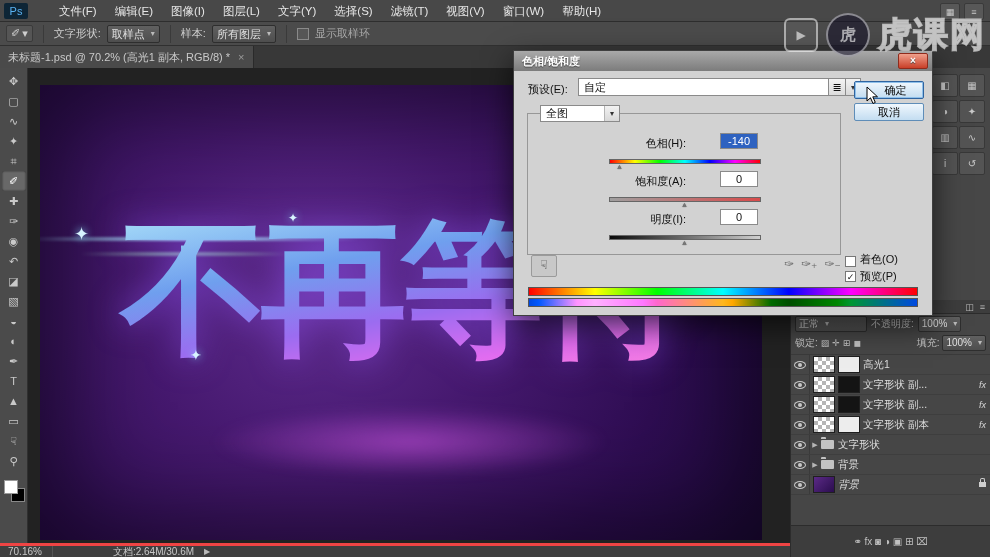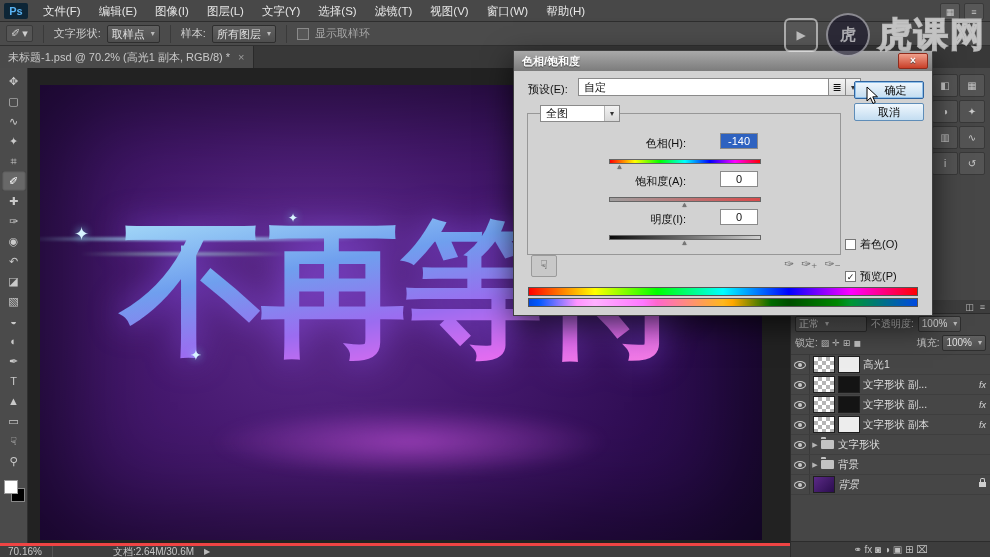--- a/index.html
+++ b/index.html
@@ -1,21 +1,21 @@
 <!DOCTYPE html>
 <html><head>
 <meta charset="utf-8">
 <style>
   html,body{margin:0;padding:0;background:#111;}
   .app{position:relative;width:990px;height:557px;overflow:hidden;background:#252525;
        font-family:"Liberation Sans","DejaVu Sans",sans-serif;color:#ddd;-webkit-user-select:none;user-select:none;}
 
   
   .menubar{position:absolute;left:0;top:0;width:990px;height:22px;background:#484848;border-bottom:1px solid #2e2e2e;display:flex;align-items:center;padding-left:4px;box-sizing:border-box;}
-  .ps-logo{width:24px;height:16px;background:#0d2536;color:#58b2f2;font-weight:bold;font-size:11px;display:flex;align-items:center;justify-content:center;border-radius:2px;margin-right:6px;}
+  .ps-logo{width:24px;height:16px;background:#0d2536;color:#58b2f2;font-weight:normal;font-size:11px;display:flex;align-items:center;justify-content:center;border-radius:2px;margin-right:22px;}
   .menu-item{font-size:11.5px;color:#e6e6e6;padding:0 9px;line-height:22px;cursor:default;}
   .mb-right{position:absolute;right:6px;top:3px;display:flex;gap:4px;}
   .mb-ic{width:18px;height:15px;background:#585858;border:1px solid #3a3a3a;border-radius:2px;font-size:9px;color:#ccc;display:flex;align-items:center;justify-content:center;}
 
   
   .optionsbar{position:absolute;left:0;top:22px;width:990px;height:24px;background:#4b4b4b;border-bottom:1px solid #303030;display:flex;align-items:center;font-size:11px;color:#cfcfcf;padding-left:6px;box-sizing:border-box;gap:6px;}
   .opt-tool{display:flex;align-items:center;gap:2px;padding:1px 4px;border:1px solid #3a3a3a;border-radius:2px;background:#555;}
   .vsep{width:1px;height:18px;background:#3a3a3a;margin:0 4px;}
   .dd{position:relative;height:16px;line-height:16px;background:linear-gradient(#606060,#4e4e4e);border:1px solid #2e2e2e;border-radius:2px;padding:0 4px;color:#e0e0e0;display:inline-flex;align-items:center;gap:6px;}
   .dd .arr{font-size:8px;color:#bbb;}
@@ -84,21 +84,21 @@
   .folder::before{content:"";position:absolute;left:0;top:-3px;width:5px;height:2px;background:#c2c2c2;border-radius:1px 1px 0 0;}
   .layer-row.group .expander,.layer-row.group .folder{display:inline-block;}
   .lname{white-space:nowrap;overflow:hidden;text-overflow:ellipsis;font-size:10.5px;}
   .fxtag{display:none;margin-left:auto;font-size:9px;color:#d8d8d8;font-style:italic;}
   .layer-row.fx .fxtag{display:inline;}
   .lockicon{display:none;width:7px;height:5px;background:#cfcfcf;position:relative;margin-left:auto;flex:none;}
   .lockicon::before{content:"";position:absolute;left:1px;top:-4px;width:3px;height:4px;border:1px solid #cfcfcf;border-bottom:none;border-radius:2px 2px 0 0;}
   .layer-row.background .lockicon{display:inline-block;}
   .layer-row.background .thumb{background-image:none;background:linear-gradient(135deg,#5b2a86,#2a0d4e);}
   .layer-row.background .lname{font-style:italic;}
-  .lp-bottom{position:absolute;left:0;bottom:0;width:100%;height:16px;background:#3d3d3d;border-top:1px solid #2c2c2c;display:flex;align-items:center;justify-content:center;gap:8px;box-sizing:border-box;margin-top:44px;}
+  .lp-bottom{position:absolute;left:0;bottom:0;width:100%;height:32px;background:#3d3d3d;border-top:1px solid #2c2c2c;display:flex;align-items:center;justify-content:center;gap:8px;box-sizing:border-box;margin-top:44px;}
   .lp-bic{font-size:10px;color:#c0c0c0;}
 
   
   .statusbar{position:absolute;left:0;top:543px;width:790px;height:14px;background:#3f3f3f;border-top:3px solid #ef4444;display:flex;align-items:center;font-size:10px;color:#c8c8c8;box-sizing:border-box;}
   .sb-zoom{padding:0 10px 0 8px;border-right:1px solid #555;}
   .sb-doc{padding:0 10px 0 60px;}
   .sb-play{font-size:8px;color:#bbb;}
 
   
   .dialog{position:absolute;left:513px;top:50px;width:420px;height:266px;background:#d2d2d2;border:1px solid #3f3f3f;box-shadow:0 10px 28px rgba(0,0,0,.65);z-index:40;color:#111;font-size:11px;box-sizing:border-box;}
@@ -392,21 +392,21 @@
     <span class="sl-mark" style="left:167px;top:188px;">▲</span>
 
     <span class="taicon">☟</span>
 
     <span class="droppers">
       <span>✑</span>
       <span>✑₊</span>
       <span>✑₋</span>
     </span>
 
-    <span class="dlg-chkrow" style="left:331px;top:186px;">
+    <span class="dlg-chkrow" style="left:331px;top:201px;align-items:flex-end;">
       <span class="dlg-chk"></span>
       <span>着色(O)</span>
     </span>
     <span class="dlg-chkrow" style="left:331px;top:218px;">
       <span class="dlg-chk">✓</span>
       <span>预览(P)</span>
     </span>
 
     <span class="spectrum" style="top:236px;"></span>
     <span class="spectrum shifted" style="top:247px;"></span>

